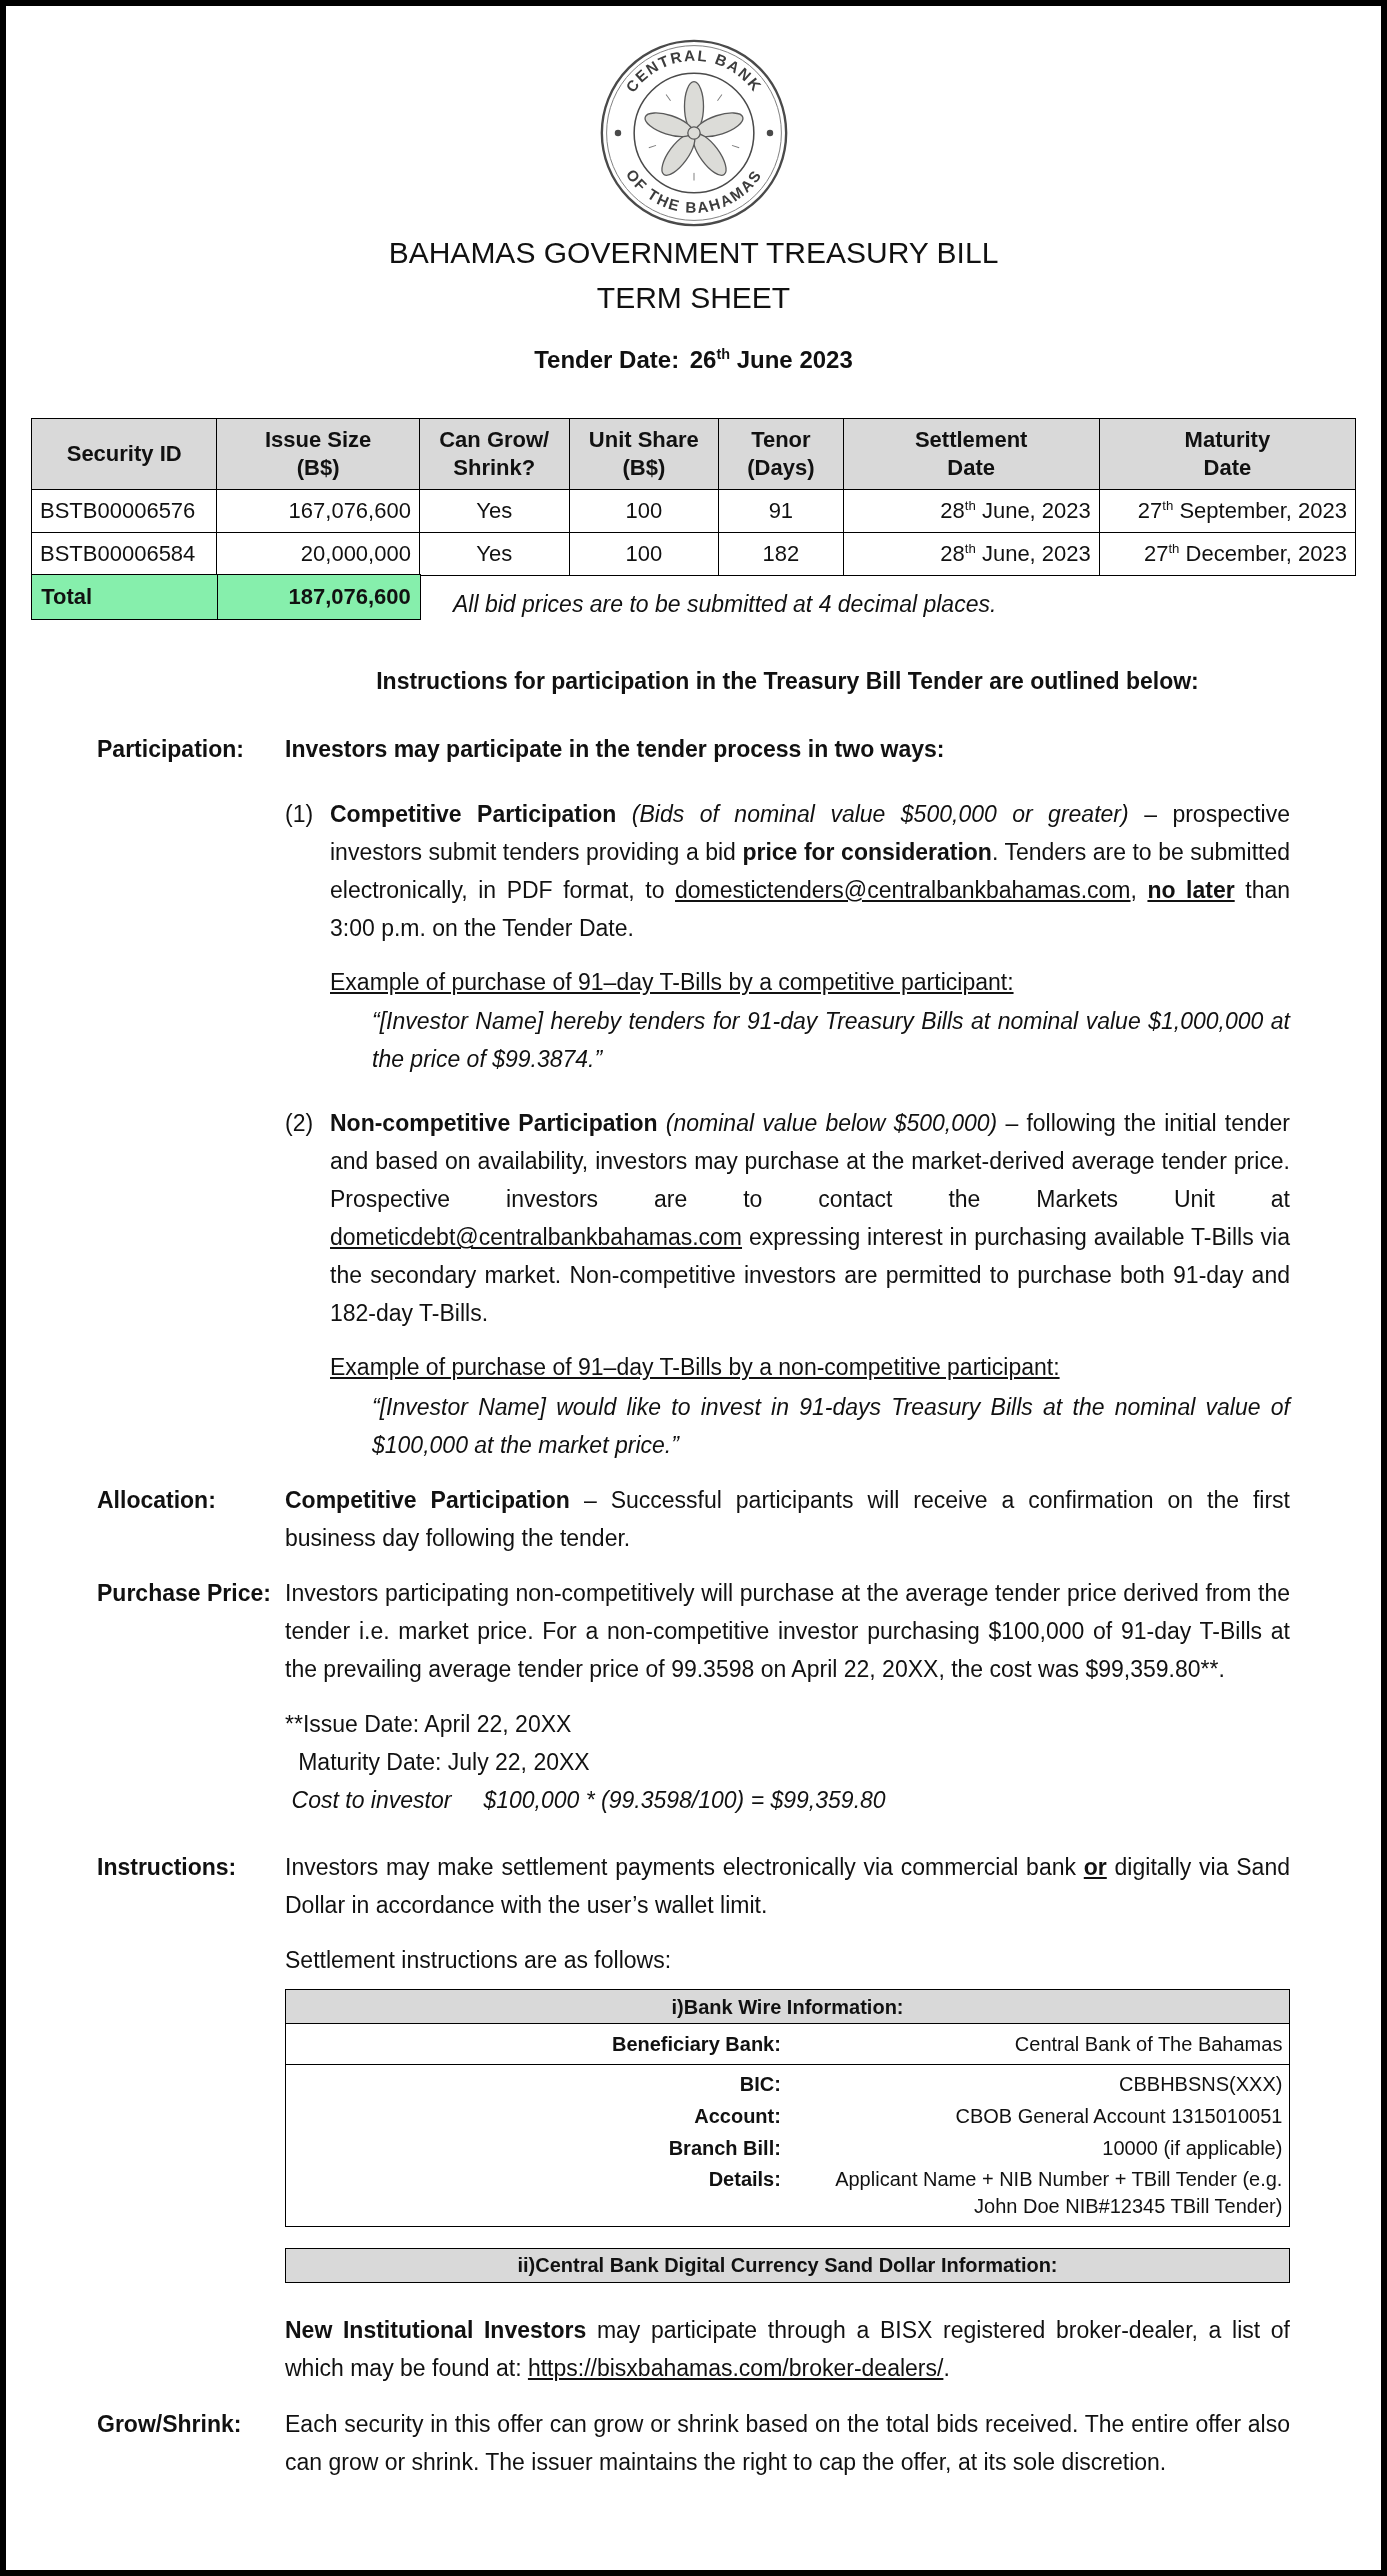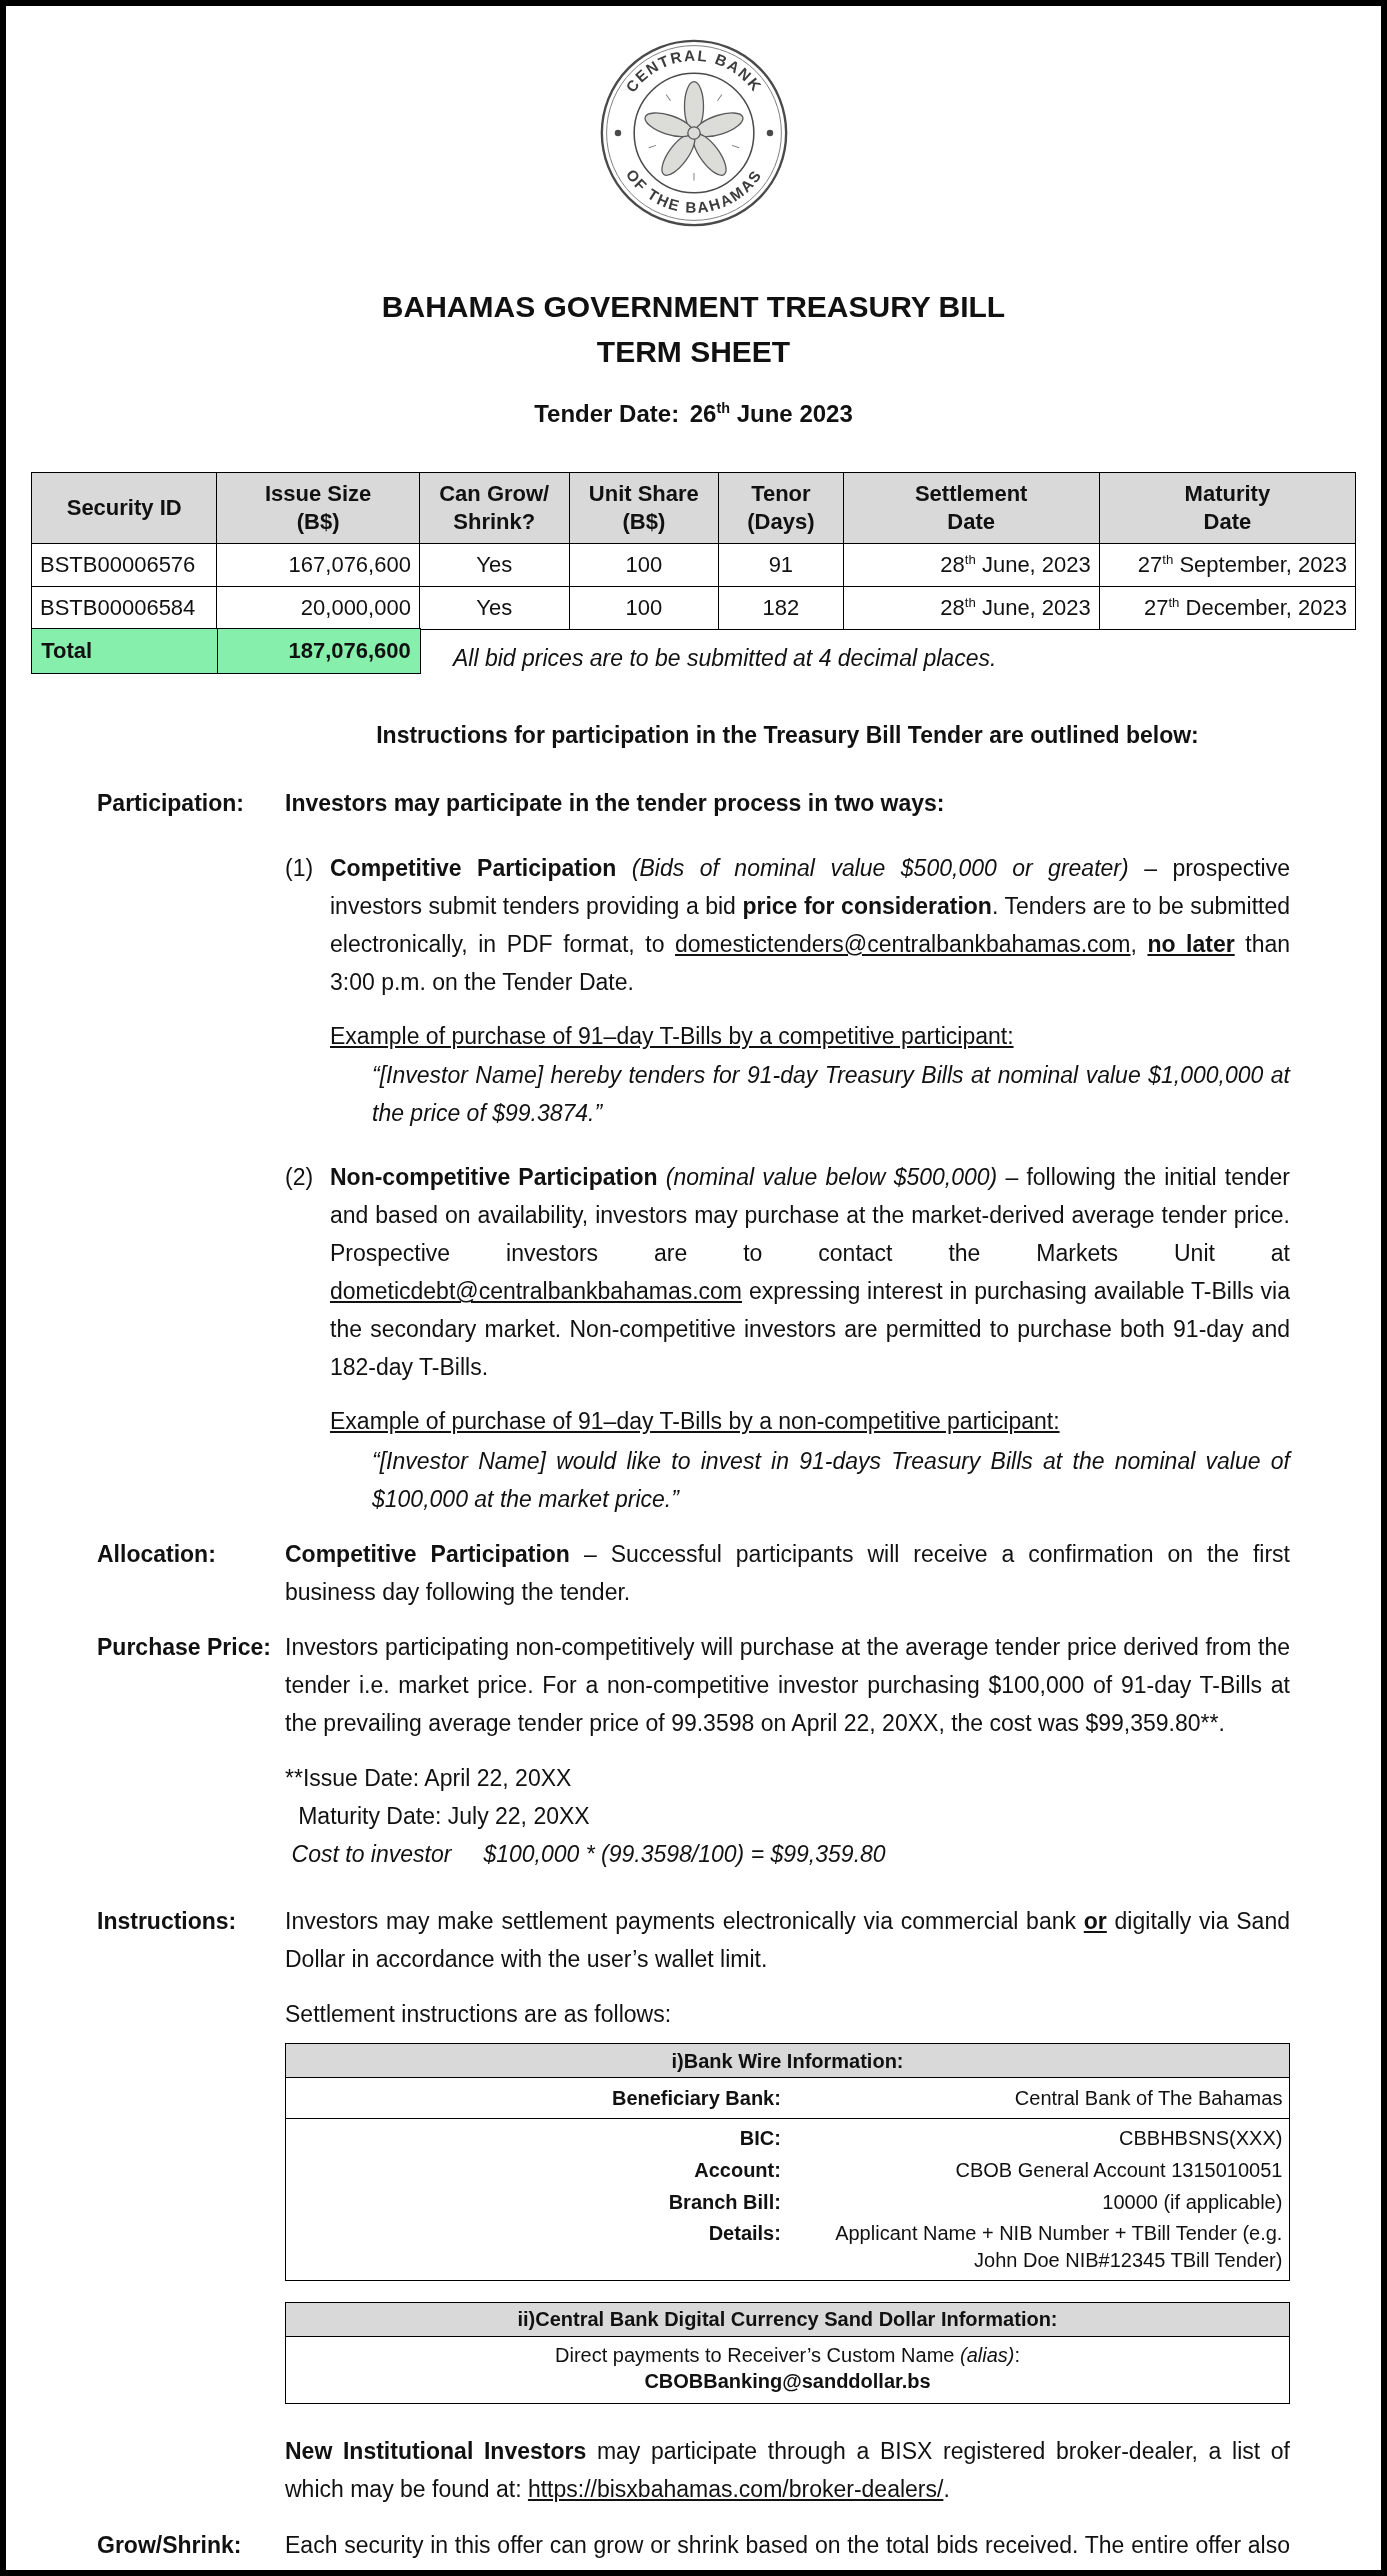--- a/index.html
+++ b/index.html
@@ -16,21 +16,21 @@
     overflow: hidden;
     background: #fff;
   }
 
   
   .logo-wrap { text-align: center; }
   .logo-wrap svg { display: inline-block; }
   .seal-text { font-family: "Liberation Sans", sans-serif; font-weight: bold; font-size: 16px; letter-spacing: 2px; fill: #3c3c3c; }
 
   
-  .doc-title { margin-top: 54px; text-align: center; font-size: 30px; font-weight: bold; line-height: 1.5; }
+  .doc-title { text-align: center; font-size: 30px; font-weight: normal; line-height: 1.5; }
   .doc-title span { display: block; }
   .tender-date { margin-top: 26.4px; text-align: center; font-size: 24px; font-weight: bold; }
   .tender-day { margin-left: 10.6px; }
   sup { font-size: 0.6em; vertical-align: super; line-height: 0; }
 
   
   .sec-table { width: 100%; border-collapse: collapse; table-layout: fixed; margin-top: 44px; font-size: 22px; }
   .sec-table th, .sec-table td { border: 1.3px solid #000; }
   .sec-table th { background: #d9d9d9; font-weight: bold; text-align: center; padding: 6.6px 4px; line-height: 28px; }
   .sec-table th div:empty { display: none; }
@@ -286,26 +286,20 @@
             <td class="wt-value">Applicant Name + NIB Number + TBill Tender (e.g. John Doe NIB#12345 TBill Tender)</td>
           </tr>
         </tbody>
       </table>
 
       <table class="wire-table sd-table">
         <tbody>
           <tr class="wt-header">
               <td>ii)Central Bank Digital Currency Sand Dollar Information:</td>
             </tr>
-          <tr>
-            <td class="sd-content">
-              <div><span>Direct payments to Receiver’s Custom Name </span><i>(alias)</i><span>:</span></div>
-              <div class="sd-alias">CBOBBanking@sanddollar.bs</div>
-            </td>
-          </tr>
         </tbody>
       </table>
 
       <p class="bisx-para"><b>New Institutional Investors</b><span> may participate through a BISX registered broker-dealer, a list of which may be found at: </span><a class="link">https://bisxbahamas.com/broker-dealers/</a><span>.</span></p>
     </div>
   </section>
 
   <section class="row mt-grow">
     <div class="label">Grow/Shrink:</div>
     <div class="body">

